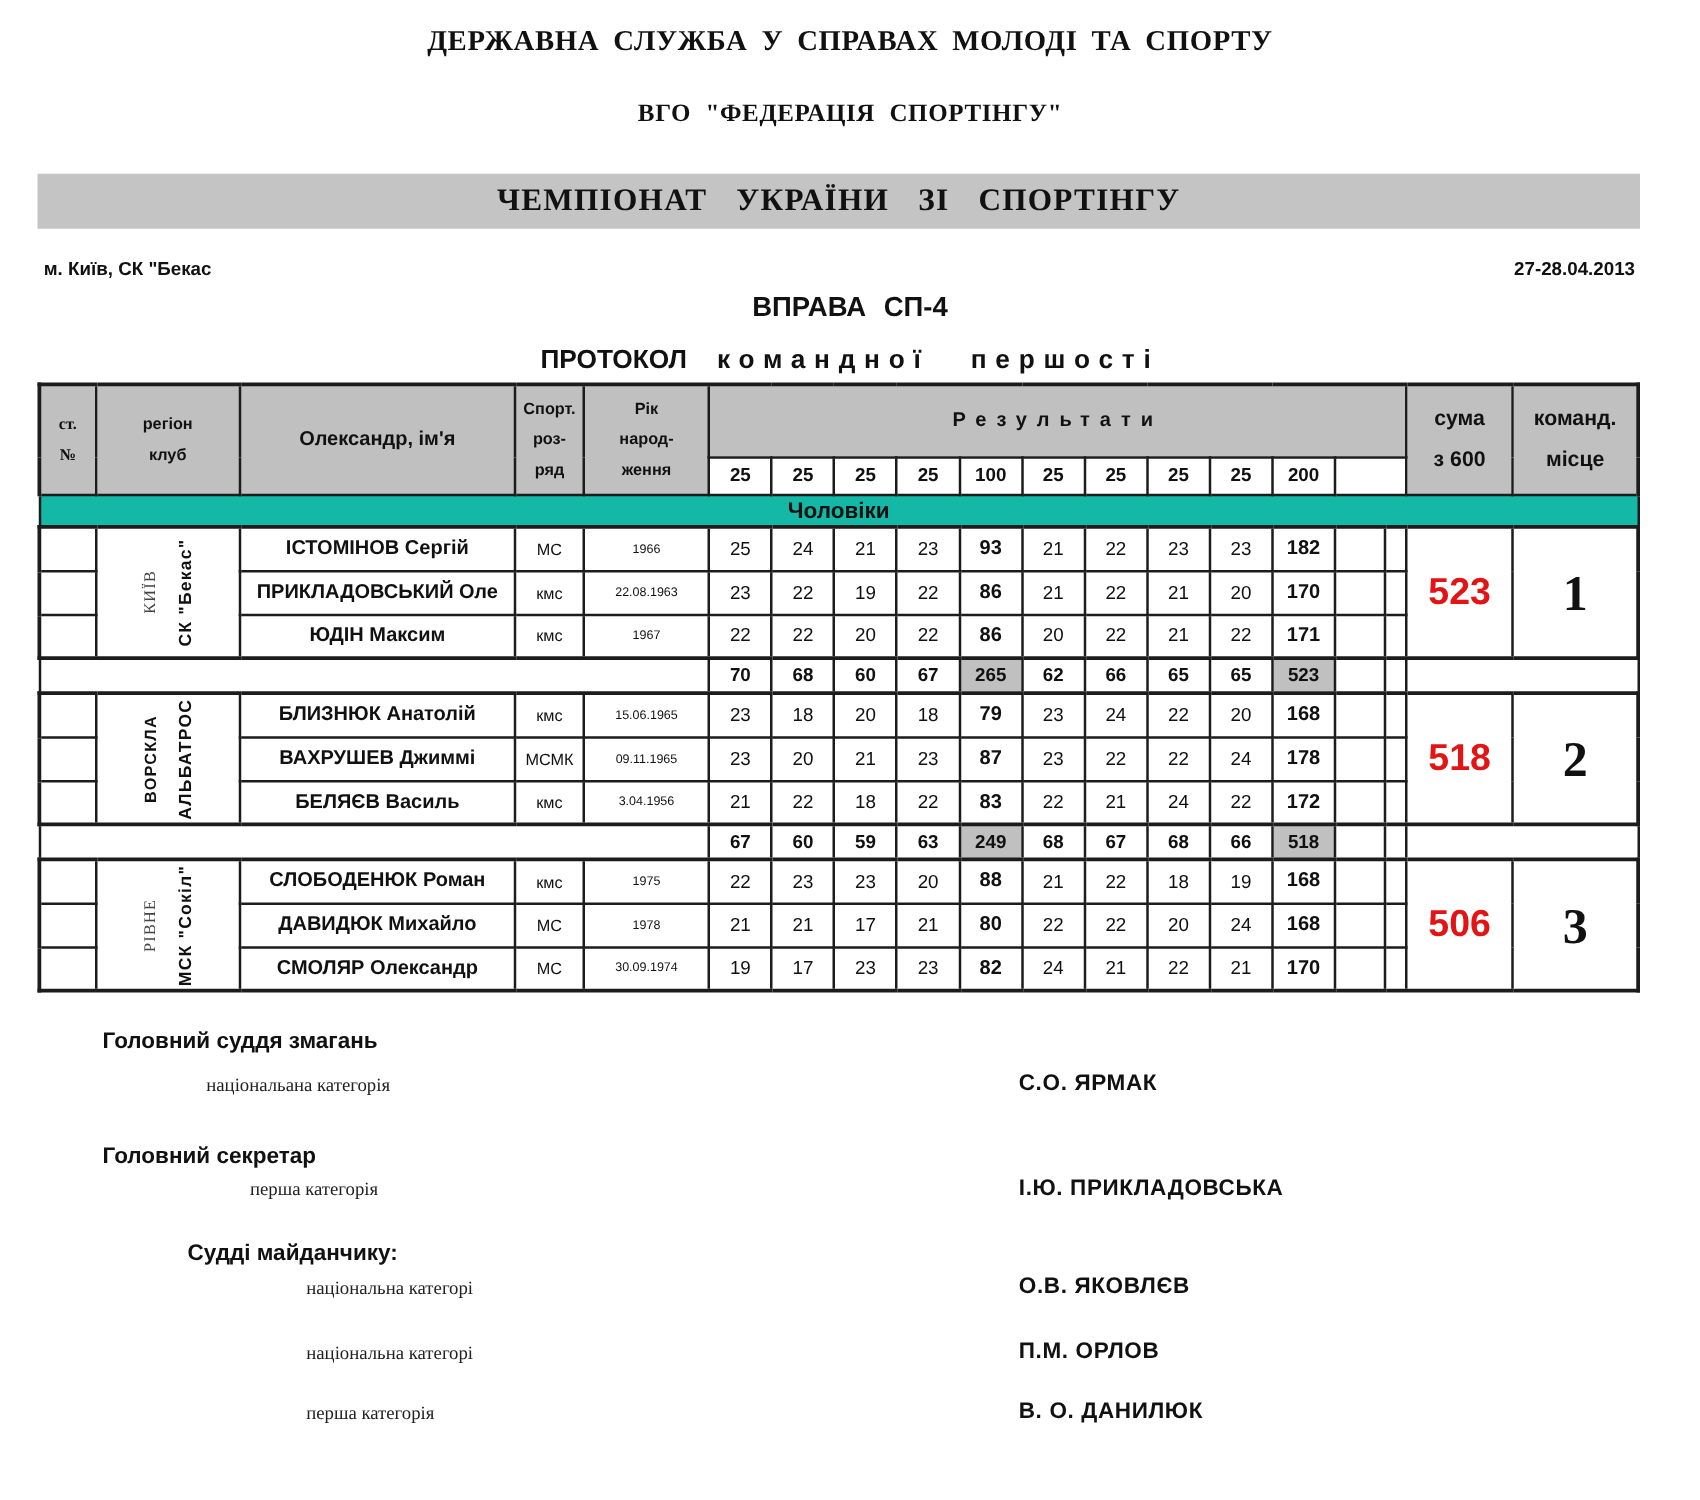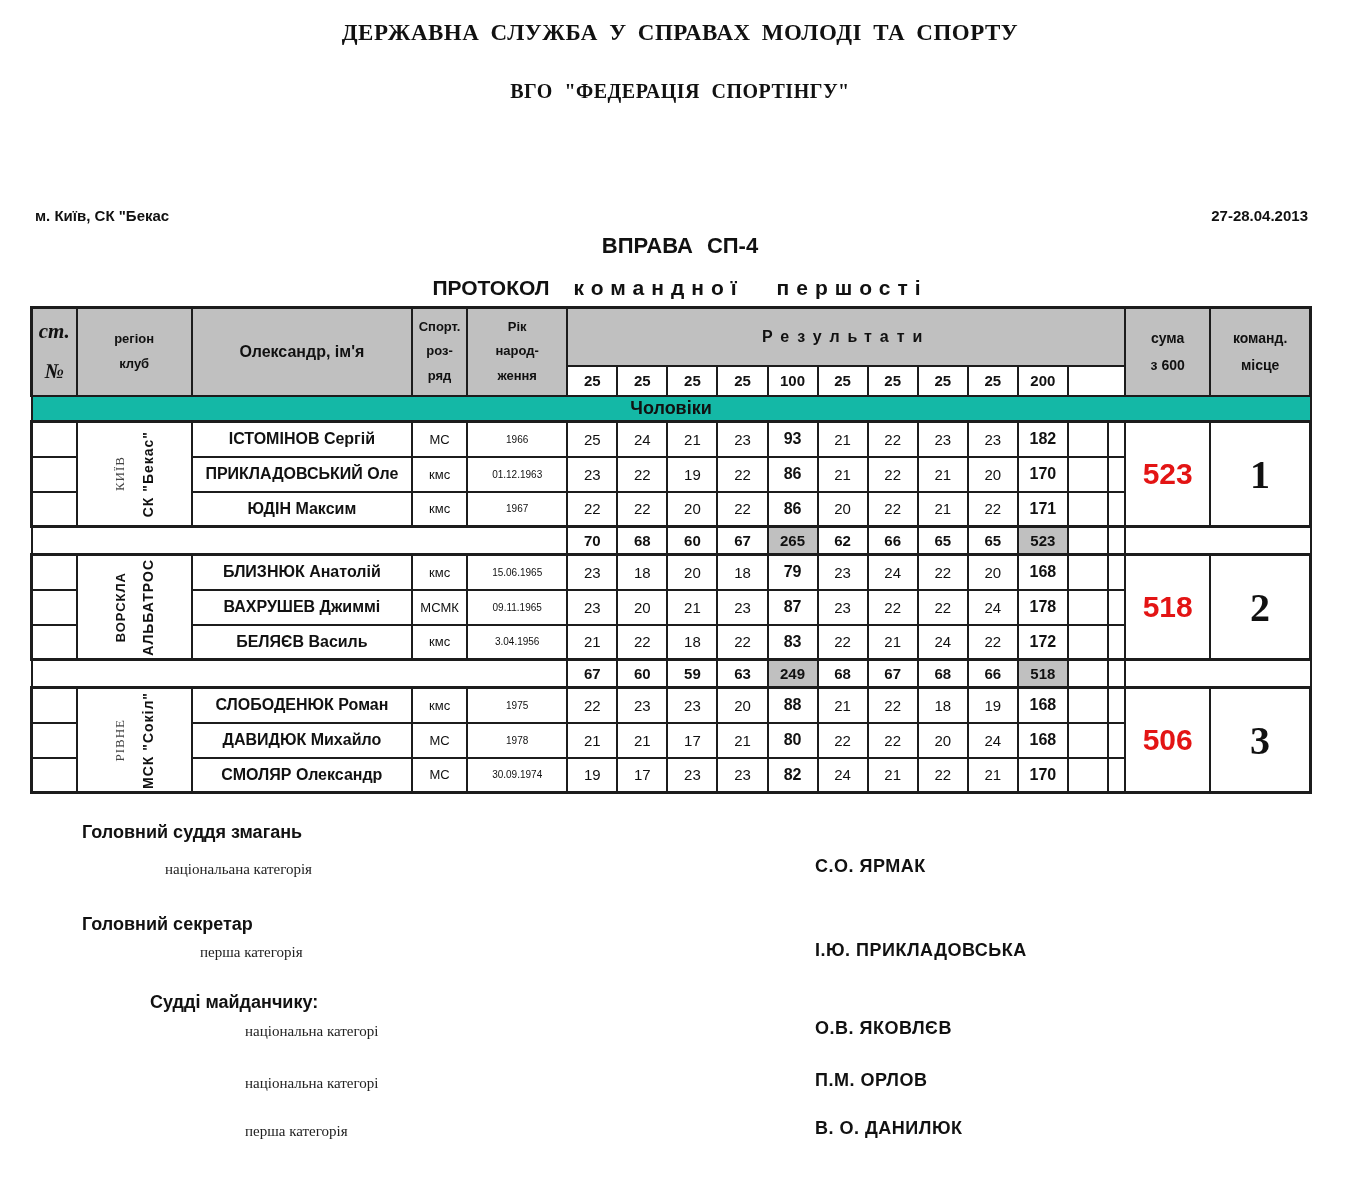--- a/index.html
+++ b/index.html
@@ -28,23 +28,23 @@
         font-weight: bold; font-size: 21px; }
   .protocol .t2 { letter-spacing: 7px; word-spacing: 20px; margin-left: 24px; }
 
   
   table.main { position: absolute; top: 306px; left: 30px; width: 1282px;
         border-collapse: collapse; table-layout: fixed; }
   table.main td { border: 2px solid #1c1c1c; padding: 0; text-align: center;
         vertical-align: middle; overflow: hidden; }
   td.hdr { background: #c0c0c0; font-weight: bold; font-size: 13px; }
   td.ml  { white-space: pre-line; line-height: 1.9; }
-  td.stno { font-family: "Liberation Serif", serif; font-size: 21px; font-style: italic; }
+  td.stno { font-family: "Liberation Serif", serif; font-size: 13px; }
   td.nameh { font-size: 16px; }
-  td.sumh, td.placeh { font-size: 14px; }
+  td.sumh, td.placeh { font-size: 17px; }
   td.results { letter-spacing: 8px; font-size: 16px; }
   td.subh { background: #fff; font-weight: bold; font-size: 15px; }
   td.section { border-left: none; border-right: none;
         border-top: 3px solid #1c1c1c; border-bottom: 3px solid #1c1c1c;
         font-weight: bold; font-size: 18px; background: #14b8a6; }
   td.name { font-size: 16px; font-weight: bold; text-align: left; padding-left: 5px;
         white-space: nowrap; }
   td.rank { font-size: 13px; }
   td.born { font-size: 10px; }
   td.score { font-size: 15px; }
@@ -78,20 +78,21 @@
   .jcat2 { top: 1075px; left: 245px; } .jname2 { top: 1070px; left: 815px; }
   .jcat3 { top: 1123px; left: 245px; } .jname3 { top: 1118px; left: 815px; }
 </style>
 </head>
 <body>
 
 <div class="page">
 
   <div class="h1">ДЕРЖАВНА СЛУЖБА У СПРАВАХ МОЛОДІ ТА СПОРТУ</div>
   <div class="h2">ВГО "ФЕДЕРАЦІЯ СПОРТІНГУ"</div>
+  <div class="banner">ЧЕМПІОНАТ УКРАЇНИ ЗІ СПОРТІНГУ</div>
   <div class="venue">м. Київ, СК "Бекас</div>
   <div class="dates">27-28.04.2013</div>
   <div class="exercise">ВПРАВА СП-4</div>
   <div class="protocol">
     <span>ПРОТОКОЛ</span><span class="t2">командної першості</span>
   </div>
 
   <table class="main">
     <colgroup>
       <col style="width:45px">
@@ -174,21 +175,21 @@
           <td class="cell score bt3 big">182</td>
           <td class="cell bt3"></td>
           <td class="sp spbt"></td>
           <td class="cell sum bt3 bb3" rowspan="3">523</td>
           <td class="cell place bt3 bb3 br3" rowspan="3">1</td>
         </tr>
         <tr style="height: 35px;">
           <td class="cell bl3"></td>
           <td class="cell name">ПРИКЛАДОВСЬКИЙ Оле</td>
           <td class="cell rank">кмс</td>
-          <td class="cell born">01.12.1963</td>
+          <td class="cell born">22.08.1963</td>
           <td class="cell score">23</td>
           <td class="cell score">22</td>
           <td class="cell score">19</td>
           <td class="cell score">22</td>
           <td class="cell score big">86</td>
           <td class="cell score">21</td>
           <td class="cell score">22</td>
           <td class="cell score">21</td>
           <td class="cell score">20</td>
           <td class="cell score big">170</td>

